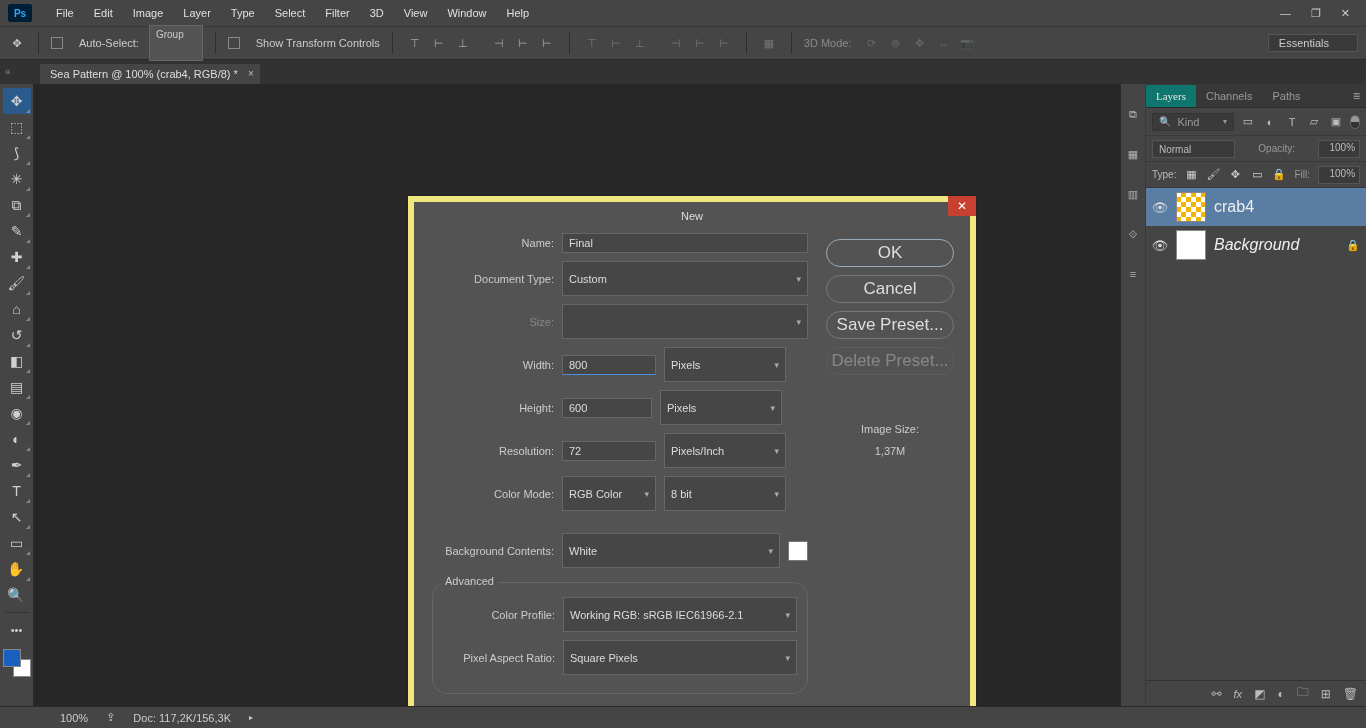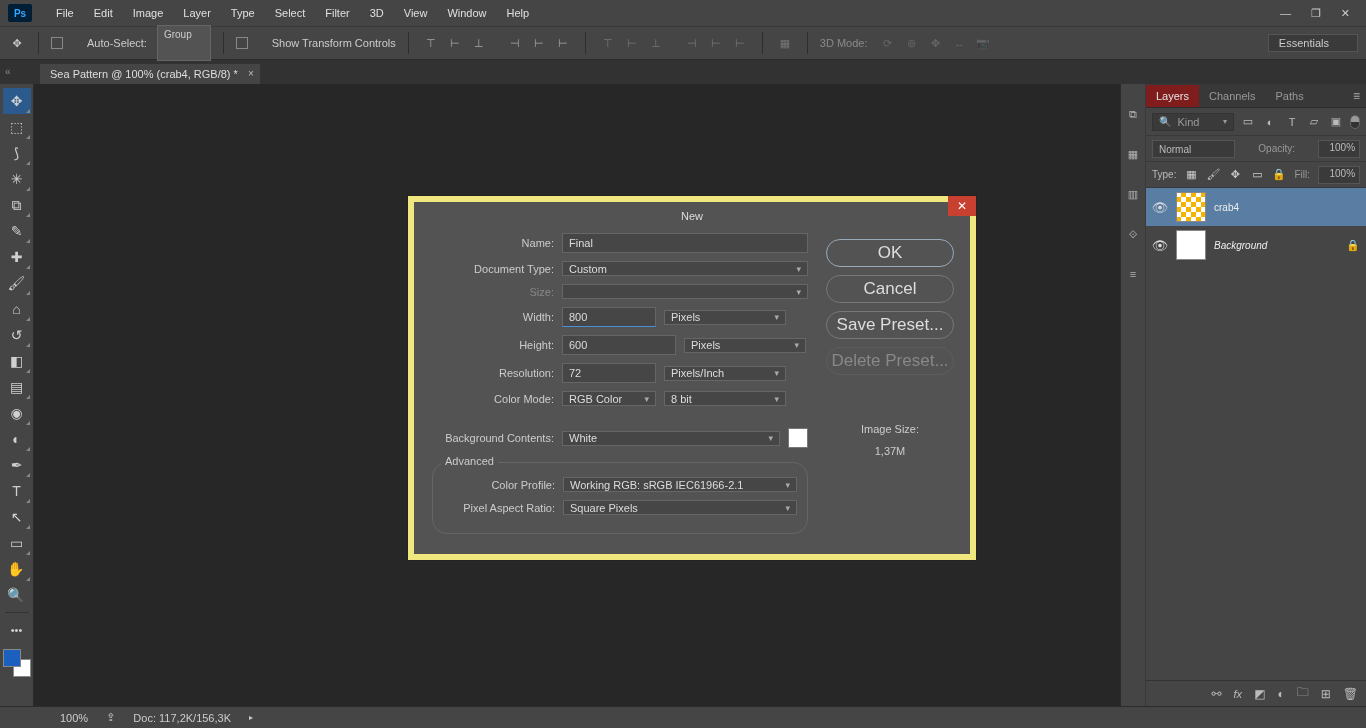--- a/index.html
+++ b/index.html
@@ -8,21 +8,21 @@
 
 .menubar { height: 26px; background: #454545; display: flex; align-items: center; padding: 0 8px; gap: 0; }
 .ps-logo { width: 24px; height: 18px; background: linear-gradient(#001e36,#001e36); color:#31a8ff; font-weight:bold; font-size:10px; display:flex; align-items:center; justify-content:center; border-radius:2px; margin-right:14px;}
 .menu-item { padding: 4px 10px; color: #e0e0e0; cursor: default; }
 .window-controls { margin-left: auto; display:flex; gap:20px; padding-right:8px; color:#ccc; font-size:14px; }
 
 
 .optionsbar { height: 34px; background: #454545; border-top:1px solid #383838; border-bottom:1px solid #2b2b2b; display:flex; align-items:center; padding: 0 8px; gap:10px; color:#ccc; }
 .opt-icon { width:18px; height:18px; display:flex; align-items:center; justify-content:center; }
 .opt-sep { width:1px; height:22px; background:#2e2e2e; margin:0 2px; }
-.opt-check { display:flex; align-items:center; gap:24px; }
+.opt-check { display:flex; align-items:center; gap:16px; }
 .opt-select { background:#535353; border:1px solid #666; padding:1px 18px 1px 6px; color:#ccc; position:relative; font-size:10px; height:36px; line-height:15px;}
 .alignrow { display:flex; gap:4px; }
 .align-btn { width:20px; height:20px; display:flex; align-items:center; justify-content:center; opacity:0.7; }
 .essentials { margin-left:auto; background:#3a3a3a; border:1px solid #555; padding:2px 28px 2px 10px; color:#ccc; }
 
 
 .doctabs { height: 24px; background: #323232; display:flex; align-items:flex-end; padding-left:40px; }
 .doctab { background:#454545; padding:4px 22px 4px 10px; color:#ddd; font-size:10px; position:relative; border-top-left-radius:0; }
 .doctab .x { position:absolute; right:6px; top:4px; font-size:10px; color:#bbb; }
 .collapse-arrow { position:absolute; left:5px; color:#888; font-size:10px; }
@@ -34,21 +34,21 @@
 .tool-btn.selected { background: #2b5b8c; }
 .tool-tri { position:absolute; right:1px; bottom:1px; width:0; height:0; border-right:4px solid #888; border-top:4px solid transparent; }
 .canvas-area { flex:1; background:#272727; position:relative; }
 .right-dock { width: 246px; background:#454545; border-left:1px solid #2b2b2b; display:flex; }
 .dock-strip { width:34px; background:#454545; display:flex; flex-direction:column; align-items:center; padding-top:18px; gap:16px; border-right:1px solid #393939;}
 .dock-icon { width:24px; height:24px; display:flex; align-items:center; justify-content:center; color:#ccc; opacity:0.8;}
 .panel-stack { flex:1; display:flex; flex-direction:column; }
 
 .panel-tabs { height:24px; background:#383838; display:flex; align-items:center; border-bottom:1px solid #2c2c2c; }
 .panel-tab { padding:5px 10px; color:#999; font-size:11px; }
-.panel-tab.active { background:#7f1d1d; color:#e4e4e4; }
+.panel-tab.active { background:#0f766e; color:#e4e4e4;font-family:Liberation Serif, serif; }
 .panel-menu { margin-left:auto; padding:0 6px; color:#aaa; font-size:12px;}
 
 .filter-row { height:28px; display:flex; align-items:center; padding:0 6px; gap:6px; border-bottom:1px solid #393939;}
 .search-kind { flex:1; background:#3a3a3a; border:1px solid #333; color:#999; display:flex; align-items:center; padding:0 6px; height:18px; gap:6px;}
 .filter-ico { width:16px; height:16px; display:flex; align-items:center; justify-content:center; color:#bbb; font-size:11px; }
 
 .blend-row { height:26px; display:flex; align-items:center; padding:0 6px; gap:23px; border-bottom:1px solid #393939; }
 .blend-sel { background:#3a3a3a; border:1px solid #555; color:#bbb; padding:1px 18px 1px 6px; font-size:10px; height:18px; line-height:15px; flex:1; max-width:110px;}
 .opa-label { color:#999; font-size:10px; }
 .opa-val { background:#3a3a3a; border:1px solid #555; color:#bbb; padding:1px 4px; font-size:10px; height:18px; width:42px; text-align:right;}
@@ -56,21 +56,21 @@
 .lock-row { height:26px; display:flex; align-items:center; padding:0 6px; gap:8px; border-bottom:1px solid #393939; }
 .lock-label{color:#bbb; font-size:10px;}
 .lock-ico { width:14px; height:14px; color:#ccc; display:flex; align-items:center; justify-content:center; font-size:11px;}
 
 .layer-list { flex:1; background:#454545; overflow:auto; }
 .layer-row { height:38px; display:flex; align-items:center; padding:0 6px; gap:8px; }
 .layer-row.sel { background:#5a7da3; }
 .vis-eye { width:16px; height:16px; color:#ddd; font-size:13px; display:flex; align-items:center; justify-content:center;}
 .thumb { width:30px; height:30px; background:#fff; border:1px solid #888; }
 .thumb.pattern { background: repeating-conic-gradient(#f4b400 0 25%, #fff 0 50%) 50% / 10px 10px; }
-.layer-name { color:#eee; font-size:10px; }
+.layer-name { color:#eee; font-size:16px; }
 .layer-name.italic { font-style: italic; }
 .layer-lock { margin-left:auto; color:#ddd; font-size:11px;}
 
 .panel-footer { height:26px; border-top:1px solid #333; display:flex; align-items:center; justify-content:flex-end; gap:12px; padding:0 8px;}
 .footer-ico{ color:#bbb; font-size:12px;}
 
 
 .statusbar { position:absolute; bottom:0; left:0; right:0; height:22px; background:#454545; border-top:1px solid #2b2b2b; display:flex; align-items:center; padding:0 8px; gap:18px; color:#ccc; font-size:10px;}
 
 
@@ -85,21 +85,21 @@
 .dialog-body { padding: 0 16px 20px 18px; display:flex; gap:18px; }
 .form-col { flex:1; }
 .btn-col { width:128px; display:flex; flex-direction:column; gap:8px; align-items:stretch; padding-top:6px;}
 .dbtn { height:28px; border:1px solid #777; border-radius:14px; background:#535353; color:#ddd; display:flex; align-items:center; justify-content:center; font-size:17px;}
 .dbtn.primary { border:1px solid #9ab; }
 .dbtn.disabled { color:#888; border-color:#5d5d5d;}
 .form-row { display:flex; align-items:center; gap:8px; margin-bottom:8px; }
 .form-label { width:122px; text-align:right; color:#ccc; font-size:11px;}
 .form-input { height:20px; background:#464646; border:1px solid #666; color:#ddd; padding:0 6px; font-size:11px; }
 .form-input.active { border-bottom:1px solid #4a90d9; }
-.form-select { height:15px; background:#464646; border:1px solid #666; color:#ddd; padding:0 6px; font-size:11px; display:flex; align-items:center; justify-content:space-between;}
+.form-select { height:35px; background:#464646; border:1px solid #666; color:#ddd; padding:0 6px; font-size:11px; display:flex; align-items:center; justify-content:space-between;}
 .form-select .caret { font-size:9px; color:#aaa; }
 .form-select.disabled { color:#888; }
 .bgswatch { width:20px; height:20px; background:#fff; border:1px solid #777;}
 .adv-group { border:1px solid #666; border-radius:15px; padding:14px 10px 18px; margin-top:14px; position:relative;}
 .adv-title { position:absolute; top:-8px; left:8px; background:#535353; padding:0 4px; color:#ccc;}
 .size-info { text-align:center; color:#ccc; margin-top:40px; }
 .size-info .v { margin-top:10px;}
 </style>
 </head>
 <body>
@@ -240,21 +240,21 @@
           <div class="form-row">
             <div class="form-label">Width:</div>
             <input class="form-input active" style="width: 94px;" value="800">
             <div class="form-select" style="width:122px">
                 <span>Pixels</span>
                 <span class="caret">▾</span>
               </div>
           </div>
           <div class="form-row">
             <div class="form-label">Height:</div>
-            <input class="form-input" style="width: 114px;" value="600">
+            <input class="form-input" style="width: 90px;" value="600">
             <div class="form-select" style="width:122px">
                 <span>Pixels</span>
                 <span class="caret">▾</span>
               </div>
           </div>
           <div class="form-row">
             <div class="form-label">Resolution:</div>
             <input class="form-input" style="width: 94px;" value="72">
             <div class="form-select" style="width:122px">
                 <span>Pixels/Inch</span>

